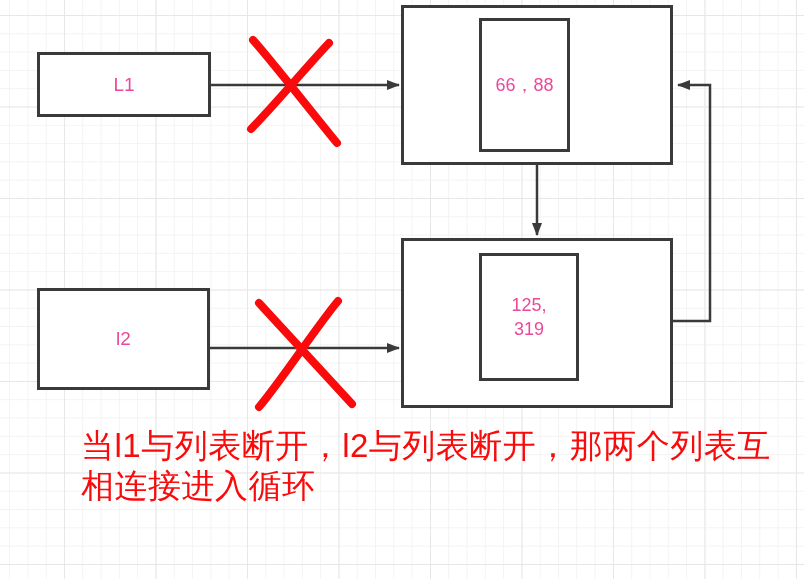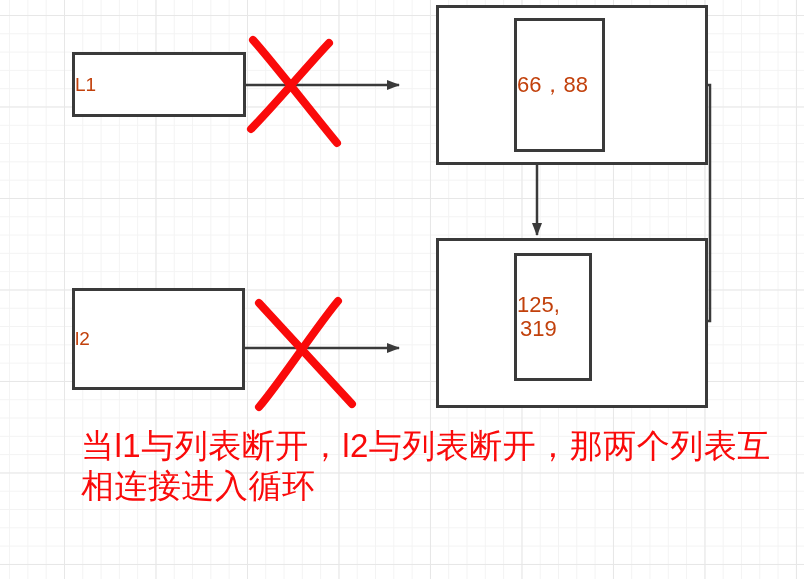--- a/index.html
+++ b/index.html
@@ -25,27 +25,27 @@
     left: 0; top: 0;
     width: 804px; height: 579px;
   }
 
   .node {
     position: absolute;
     border: 3px solid #3a3a3a;
     background: #ffffff;
     display: flex;
     align-items: center;
-    color: #c2410c;
+    justify-content: center;
+    color: #ec4899;
     font-size: 19px;
-    margin-left: 35px;
   }
   .node.inner {
     background: #ffffff;
-    font-size: 22px;
+    font-size: 18px;
     text-align: center;
     line-height: 24px;
   }
 
   .annotation {
     position: absolute;
     left: 81px;
     top: 426px;
     width: 710px;
     color: #fa0a0a;
@@ -96,21 +96,21 @@
   </div>
 
   <div class="node" style="left:401px; top:5px; width:272px; height:160px;"></div>
 
   <div class="node inner" style="left:479px; top:18px; width:91px; height:134px;">
     <span>66，88</span>
   </div>
 
   <div class="node" style="left:401px; top:238px; width:272px; height:170px;"></div>
 
-  <div class="node inner" style="left:479px; top:253px; width:78px; height:128px;">
+  <div class="node inner" style="left:479px; top:253px; width:100px; height:128px;">
     <span>
       <span style="display:block;">125,</span>
       <span style="display:block;">319</span>
     </span>
   </div>
 
   <div class="annotation">
     <div>当l1与列表断开，l2与列表断开，那两个列表互</div>
     <div>相连接进入循环</div>
   </div>

